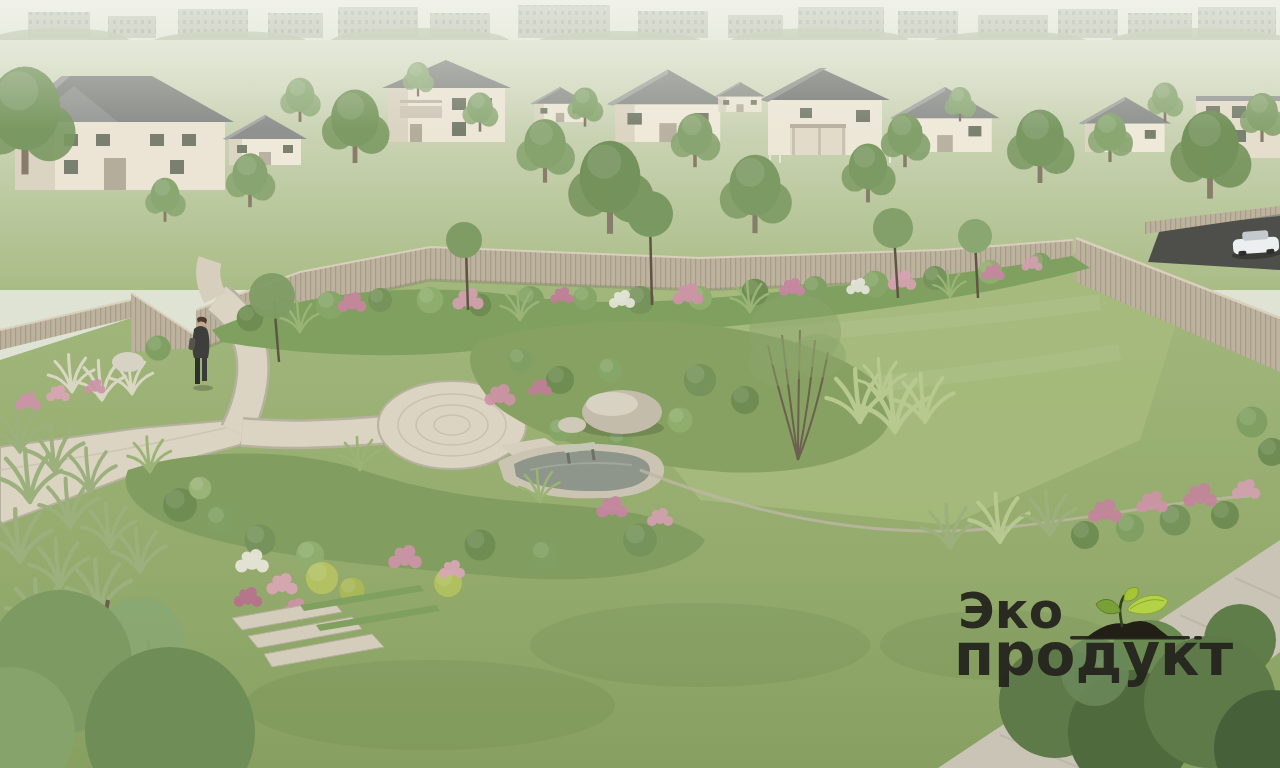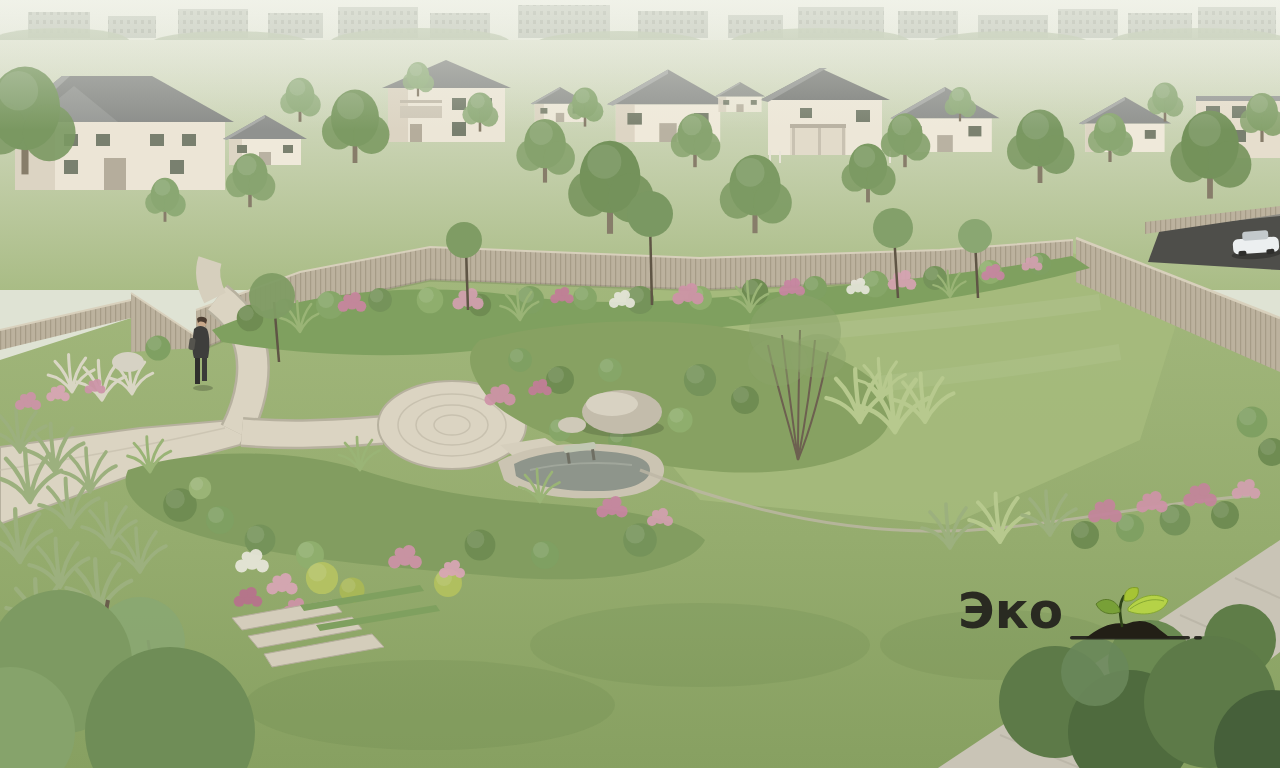--- a/index.html
+++ b/index.html
@@ -475,14 +475,15 @@
     <svg class="sprout" viewBox="0 0 135 58">
       <rect x="2" y="50" width="120" height="3.6" rx="1.8" fill="#24231d" opacity=".94"></rect>
       <rect x="126" y="50" width="8" height="3.6" rx="1.8" fill="#24231d" opacity=".94"></rect>
       <path d="M18,52 Q40,34 58,38 Q78,30 92,44 Q100,50 102,52 Z" fill="#221f16"></path>
       <path d="M54,40 C52,28 50,20 56,10" stroke="#2f4418" stroke-width="2.6" fill="none" stroke-linecap="round"></path>
       <path d="M52,26 C42,30 32,27 28,18 C36,10 48,13 52,24 Z" fill="#78a037" stroke="#5a7a28" stroke-width="1"></path>
       <path d="M56,14 C56,4 62,0 70,2 C72,10 66,16 57,15 Z" fill="#a6c434" stroke="#7e9c28" stroke-width="1"></path>
       <path d="M60,22 C72,8 90,6 100,14 C97,26 78,32 60,25 Z" fill="#b5d247" stroke="#86a832" stroke-width="1"></path>
       <path d="M62,23 C74,14 86,12 96,15" stroke="#86a832" stroke-width="1" fill="none"></path>
     </svg>
+    <span class="t2">продукт</span>
   </div>
 </div>
 
 </body></html>

